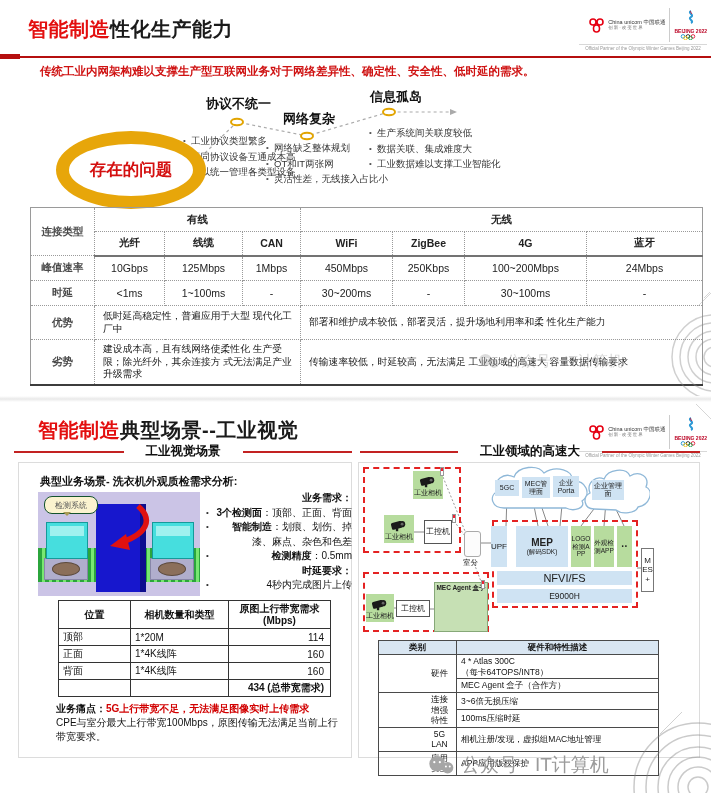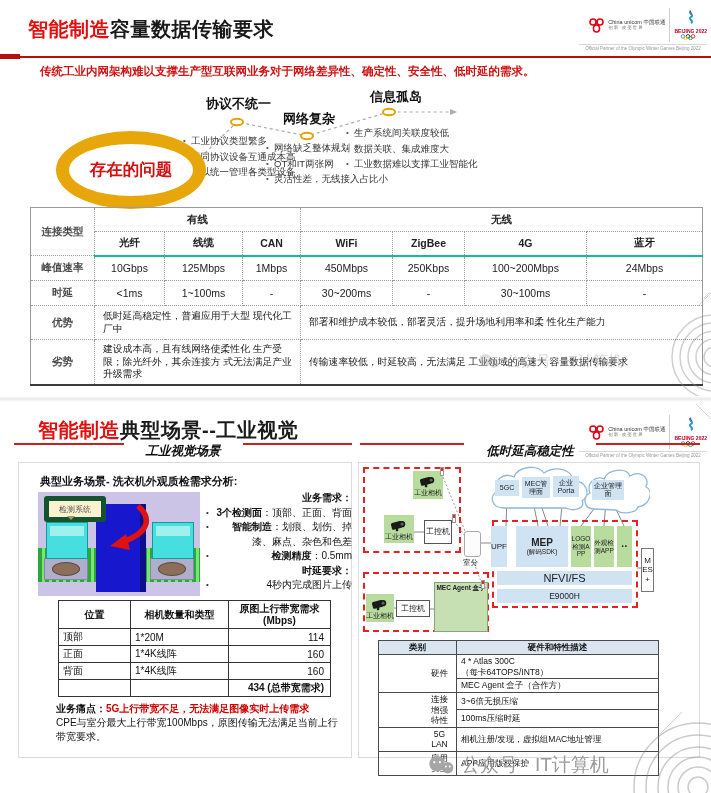--- a/index.html
+++ b/index.html
@@ -29,39 +29,39 @@
   .blist div{padding-left:8px;position:relative;white-space:nowrap;}
   .blist div::before{content:"•";position:absolute;left:0;top:0;color:#555;font-size:8px;}
   .bubble{border:13px solid #e7a60a;border-radius:50%;background:#fff;
           display:flex;align-items:center;justify-content:center;box-sizing:border-box;}
   .bubble span{color:#d40f0f;font-weight:bold;font-size:16.5px;white-space:nowrap;}
   
   table.t1{border-collapse:collapse;table-layout:fixed;width:672px;font-size:10.5px;border:1px solid #9a9a9a;}
   .t1 td{border:1px dotted #9a9a9a;text-align:center;padding:2px 3px;color:#222;}
   .t1 .lbl{color:#4a4a4a;font-weight:bold;}
   .t1 .grp{font-weight:bold;}
-  .t1 tr.hd2 td{border-bottom:2px solid #14b8a6;}
+  .t1 tr.hd2 td{border-bottom:2px solid #737373;}
   .t1 tr.last td{border-bottom:2px solid #3c3c3c;}
   .t1 .longtxt{text-align:left;font-size:9.8px;line-height:12.5px;padding:3px 8px;}
   
-  .sec-hd{display:flex;gap:22px;font-style:italic;}
+  .sec-hd{display:flex;align-items:center;gap:22px;}
   .sec-hd .ln{flex:1;height:2px;background:#c32222;}
   .sec-hd .tx{font-weight:bold;font-size:12.5px;color:#111;white-space:nowrap;}
   .panel{border:1px solid #dcdcdc;box-sizing:border-box;}
   .scene-title{font-weight:bold;font-size:11px;color:#111;white-space:nowrap;}
   
   .fig{background:#cbc4e6;overflow:hidden;}
   .belt{position:absolute;left:0;width:100%;background:repeating-linear-gradient(90deg,#2ba53c 0 4px,#78e771 4px 7px);}
   .machine{position:absolute;background:#46dede;border:1px solid #159a9a;box-sizing:border-box;}
   .machine .lid{position:absolute;left:3px;top:3px;right:3px;height:10px;background:#9ff1ef;}
   .pedestal{position:absolute;background:#b0aecd;border:1px solid #8886a8;box-sizing:border-box;}
   .pedestal .oval{position:absolute;left:50%;top:50%;transform:translate(-50%,-50%);
                   width:26px;height:12px;border-radius:50%;background:#8b6f5a;border:1px solid #5c4a3c;}
   .bigblue{position:absolute;background:#1717cd;border-right:6px solid #0d0d8e;box-sizing:border-box;}
-  .callout{position:absolute;background:#fbf3cf;border:5px solid #14532d;border-radius:3px;
+  .callout{position:absolute;background:#fbf3cf;border:1px solid #14532d;border-radius:8px;
            font-size:8px;color:#555;display:flex;align-items:center;justify-content:center;}
   .callout::after{content:"";position:absolute;left:18px;bottom:-7px;border:4px solid transparent;
                   border-top-color:#a89a55;}
   
   .req{font-size:10px;line-height:14.5px;color:#111;}
   .req .bh{font-weight:bold;}
   .req .it{padding-left:9px;position:relative;}
   .req .it::before{content:"•";position:absolute;left:0;top:0;color:#333;font-size:8px;}
   .req .lead{font-weight:bold;}
   
@@ -98,21 +98,21 @@
   .wm.faint{opacity:.38;font-size:15px;}
   .deco{opacity:.4;}
   .divider{background:linear-gradient(#fff, #e9e9e9, #fff);}
 </style>
 </head>
 <body>
 
 <div id="app">
 
   <div class="abs slide-title" style="left:28px;top:16px;">
-    <span class="t-red">智能制造</span><span class="t-black">容量数据传输要求</span>
+    <span class="t-red">智能制造</span><span class="t-black">性化生产能力</span>
   </div>
 
   <div class="abs brand" style="right:4px;top:8px;">
     <div class="brand-row">
       <div class="unicom">
         <svg width="17" height="17" viewBox="0 0 17 17">
           <path d="M5,2 C1,2 1,8 5,8 C9,8 9,2 5,2 M12,2 C8,2 8,8 12,8 C16,8 16,2 12,2 M8.5,8 C4.5,8 4.5,15 8.5,15 C12.5,15 12.5,8 8.5,8" fill="none" stroke="#e60012" stroke-width="1.6"></path>
         </svg>
         <div class="u-txt">
           <div>China unicom 中国联通</div>
@@ -158,21 +158,21 @@
   <div class="abs blist" style="left:183px;top:133px;width:112px;">
     <div>工业协议类型繁多</div>
     <div>不同协议设备互通成本高</div>
     <div>难以统一管理各类型设备</div>
   </div>
   <div class="abs blist" style="left:266px;top:140px;width:112px;">
     <div>网络缺乏整体规划</div>
     <div>OT和IT两张网</div>
     <div>灵活性差，无线接入占比小</div>
   </div>
-  <div class="abs blist" style="left:346px;top:125px;width:122px;">
+  <div class="abs blist" style="left:369px;top:125px;width:122px;">
     <div>生产系统间关联度较低</div>
     <div>数据关联、集成难度大</div>
     <div>工业数据难以支撑工业智能化</div>
   </div>
 
   <div class="abs bubble" style="left:56px;top:131px;width:150px;height:78px;">
     <span>存在的问题</span>
   </div>
 
   <div class="abs" style="left:30px;top:207px;">
@@ -297,21 +297,21 @@
     <div class="partner">Official Partner of the Olympic Winter Games Beijing 2022</div>
   </div>
 
   <div class="abs sec-hd" style="left:14px;top:443px;width:338px;">
     <div class="ln"></div>
     <div class="tx">工业视觉场景</div>
     <div class="ln"></div>
   </div>
   <div class="abs sec-hd" style="left:360px;top:443px;width:340px;">
     <div class="ln"></div>
-    <div class="tx">低时延高稳定性</div>
+    <div class="tx">工业领域的高速大</div>
     <div class="ln"></div>
   </div>
 
   <div class="abs panel" style="left:18px;top:462px;width:334px;height:296px;"></div>
   <div class="abs panel" style="left:358px;top:462px;width:342px;height:296px;"></div>
 
   <div class="abs scene-title" style="left:40px;top:474px;">典型业务场景- 洗衣机外观质检需求分析:</div>
 
   <div class="abs fig" style="left:38px;top:492px;width:162px;height:104px;">
     <div class="belt" style="top:56px;height:34px;"></div>

